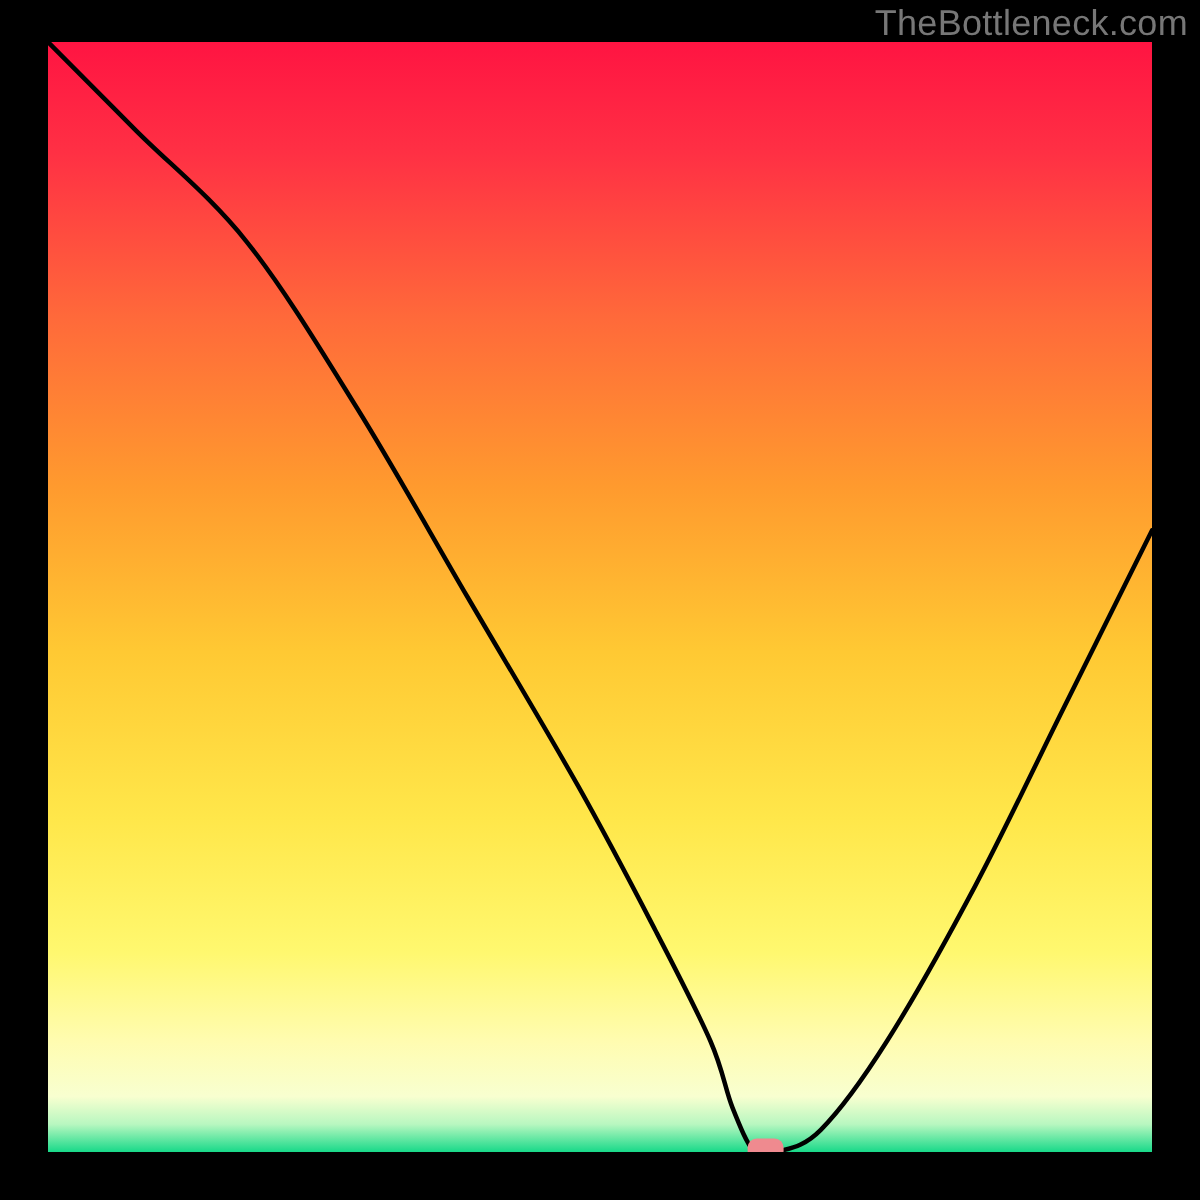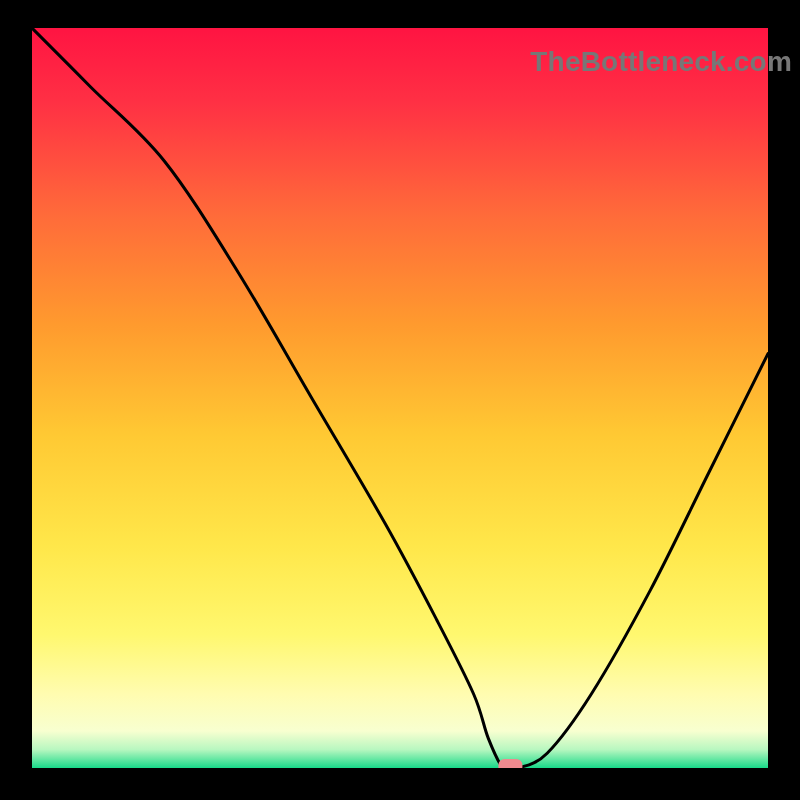--- a/index.html
+++ b/index.html
@@ -14,25 +14,24 @@
     position: relative;
     width: 800px;
     height: 800px;
     background: #000;
   }
   .watermark {
     position: absolute;
     top: 2px;
     right: 8px;
     color: #777;
-    font-size: 28px;
-    font-weight: 700;
+    font-size: 24px;
+    font-weight: 400;
     letter-spacing: 0.2px;
     z-index: 10;
-    margin-top: 44px;
   }
   .plot-wrap {
     position: absolute;
     left: 32px;
     top: 28px;
     width: 736px;
     height: 740px;
   }
   .plot-wrap svg {
     display: block;

